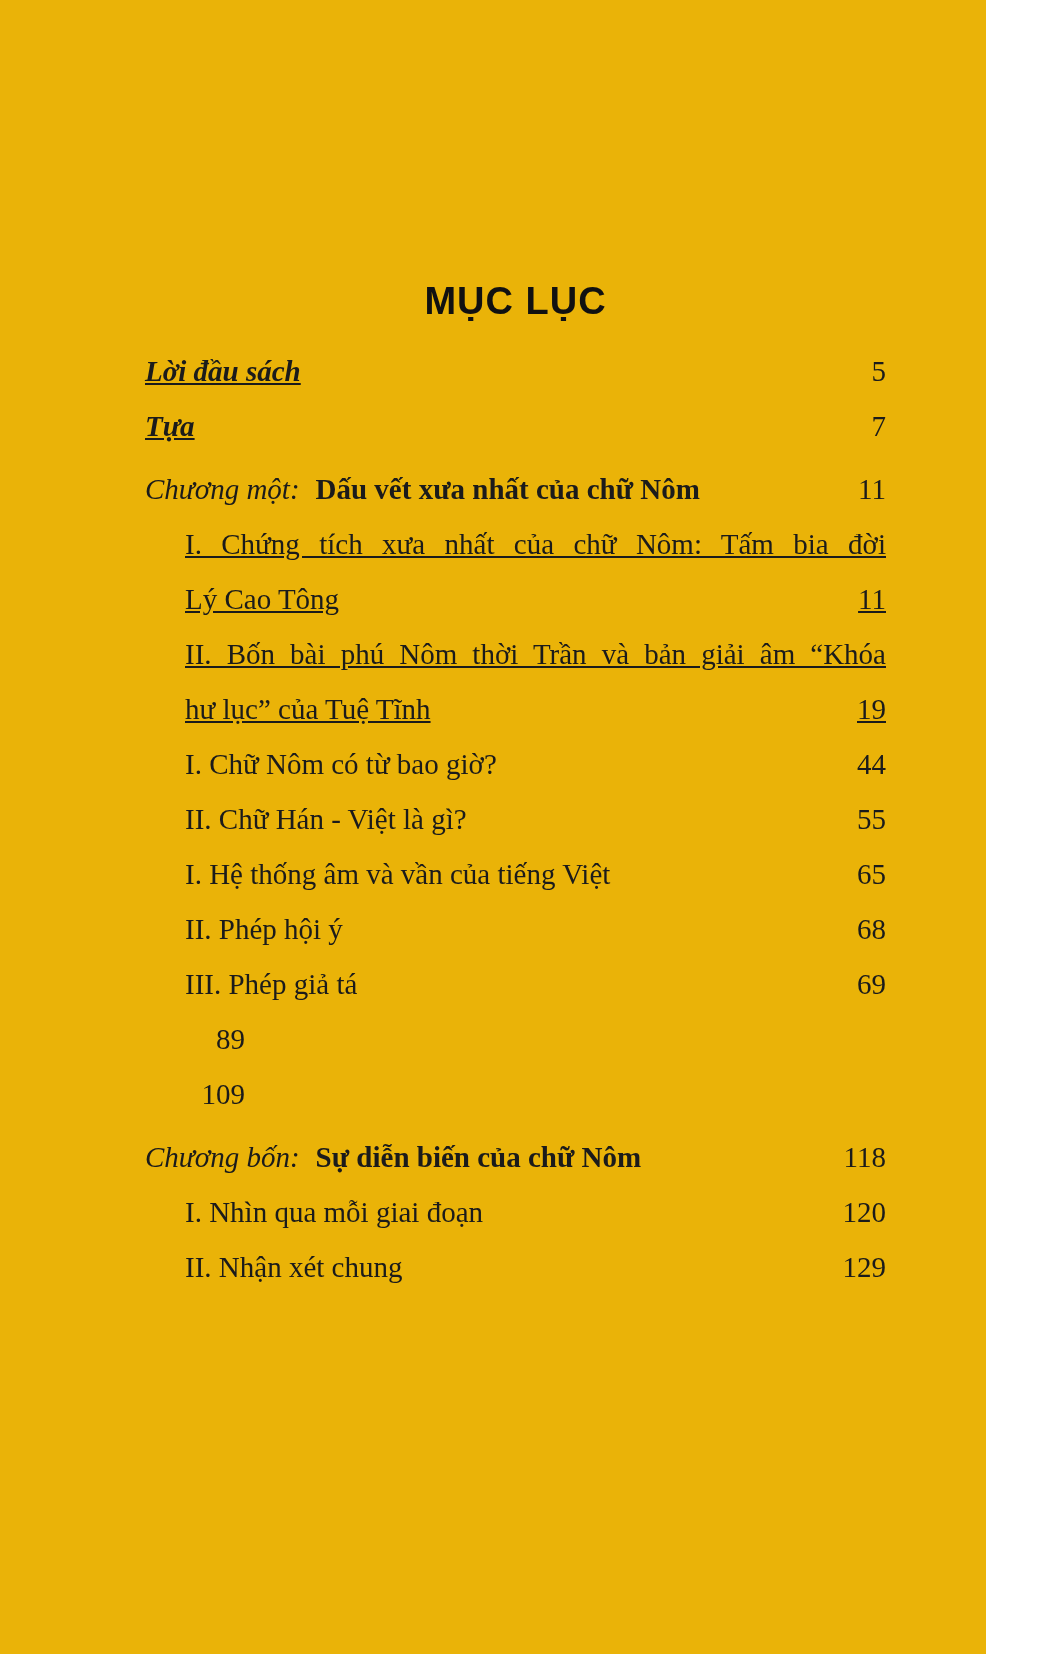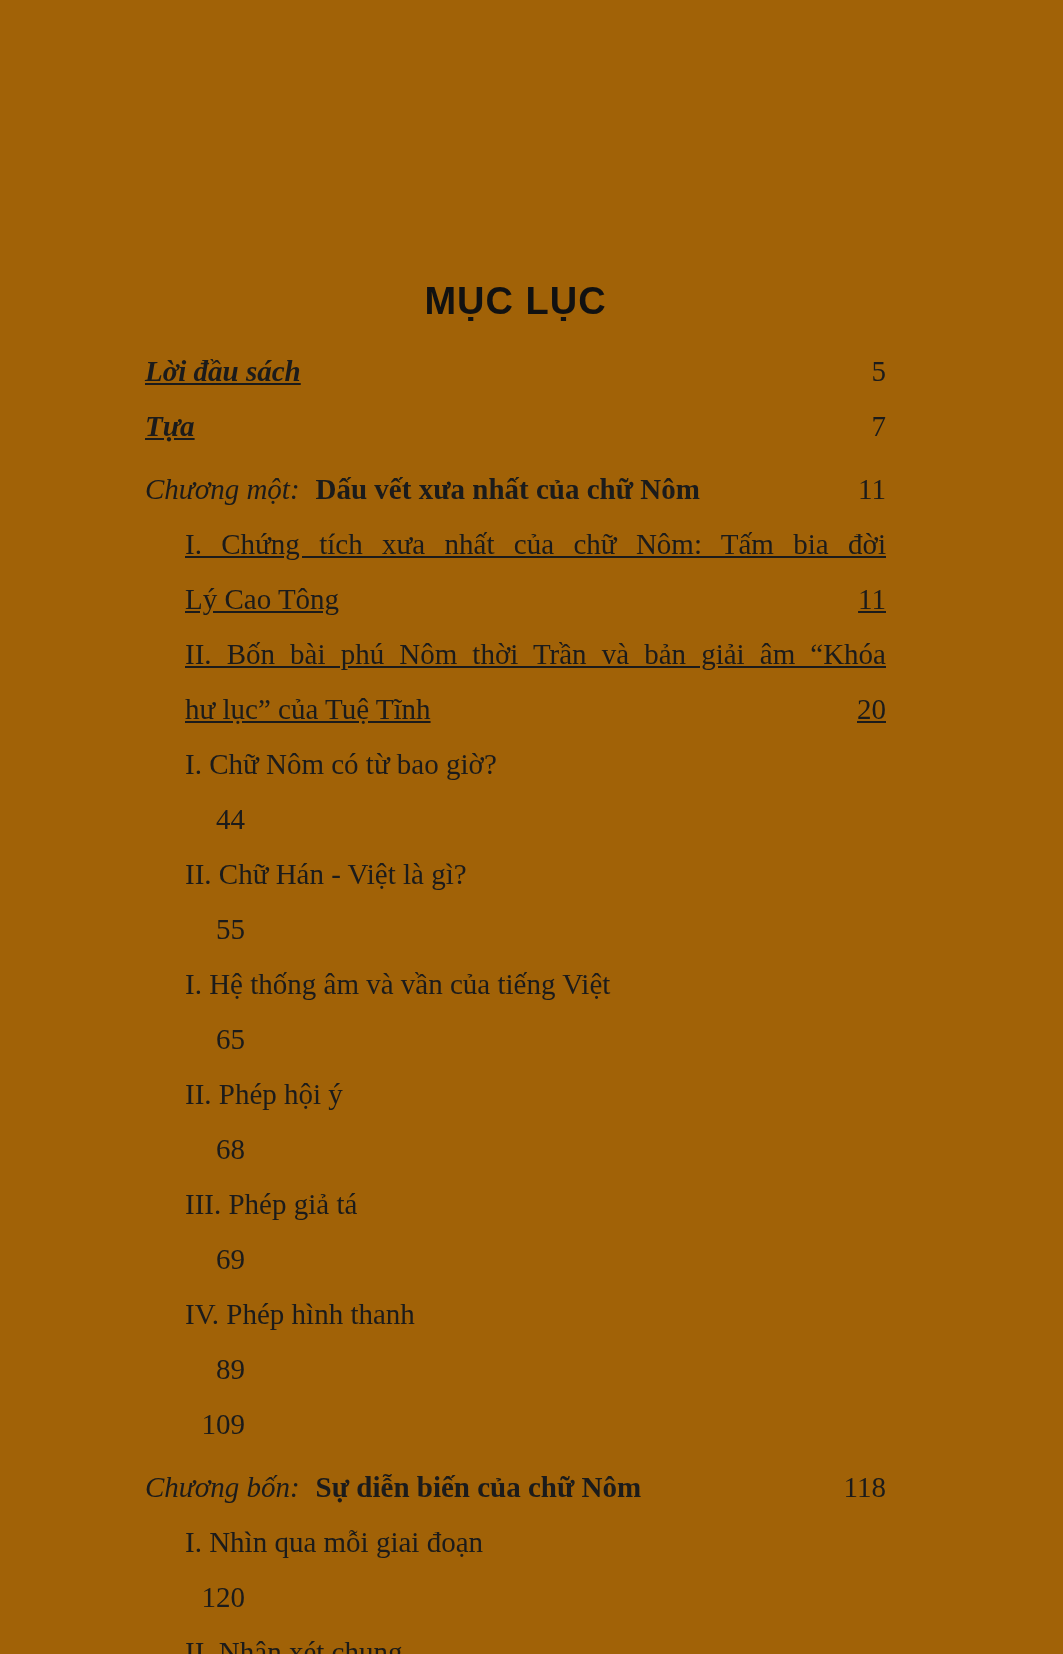--- a/index.html
+++ b/index.html
@@ -2,23 +2,23 @@
 <html><head>
 <meta charset="utf-8">
 <style>
   html, body {
     margin: 0;
     padding: 0;
     background: #ffffff;
   }
   .page {
     position: relative;
-    width: 1063px;
+    width: 986px;
     height: 1654px;
-    background: #a16207;
+    background: #eab308;
     color: #1b1b1b;
     font-family: "Liberation Serif", serif;
     overflow: hidden;
   }
   .doc {
     position: absolute;
     left: 145px;
     top: 282px;
     width: 741px;
   }
@@ -59,21 +59,20 @@
   .chapter .prefix {
     font-style: italic;
     font-weight: 400;
     margin-right: 16px;
   }
   .chapter .ctitle {
     font-weight: 700;
   }
   .section {
     padding-left: 40px;
-    flex-direction: column;
   }
   .section2 {
     padding-left: 40px;
     font-size: 29px;
     line-height: 55px;
     text-decoration: underline;
   }
   .section2 .jline {
     text-align: justify;
     text-align-last: justify;
@@ -111,21 +110,21 @@
       <div class="row">
         <span class="label">Lý Cao Tông</span>
         <span class="pagenum">11</span>
       </div>
     </div>
 
     <div class="section2">
       <div class="jline">II. Bốn bài phú Nôm thời Trần và bản giải âm “Khóa</div>
       <div class="row">
         <span class="label">hư lục” của Tuệ Tĩnh</span>
-        <span class="pagenum">20</span>
+        <span class="pagenum">19</span>
       </div>
     </div>
 
 
     <div class="row section">
       <span class="label">I. Chữ Nôm có từ bao giờ?</span>
       <span class="pagenum">44</span>
     </div>
     <div class="row section">
       <span class="label">II. Chữ Hán - Việt là gì?</span>
@@ -139,21 +138,20 @@
     </div>
     <div class="row section">
       <span class="label">II. Phép hội ý</span>
       <span class="pagenum">68</span>
     </div>
     <div class="row section">
       <span class="label">III. Phép giả tá</span>
       <span class="pagenum">69</span>
     </div>
     <div class="row section">
-      <span class="label">IV. Phép hình thanh</span>
       <span class="pagenum">89</span>
     </div>
     <div class="row section">
       <span class="pagenum">109</span>
     </div>
 
     <div class="row chapter">
       <span class="label">
         <span class="prefix">Chương bốn:</span><span class="ctitle">Sự diễn biến của chữ Nôm</span>
       </span>

